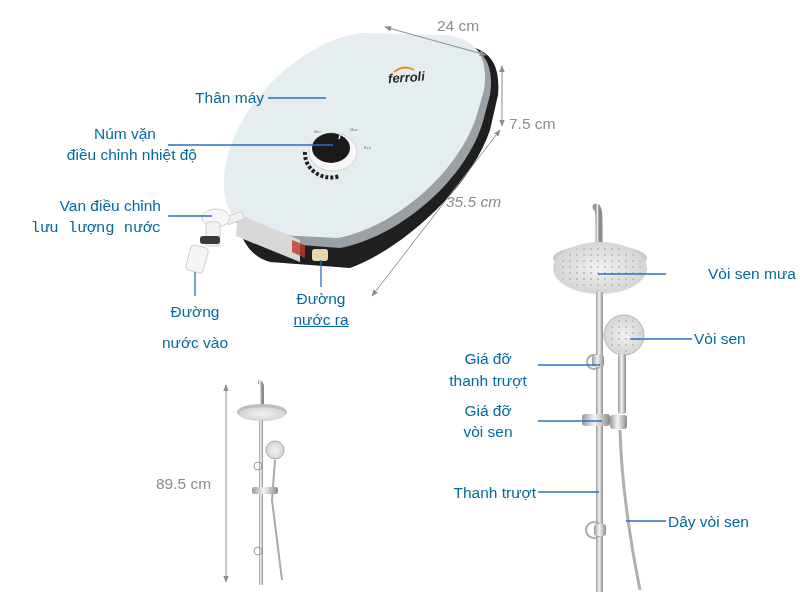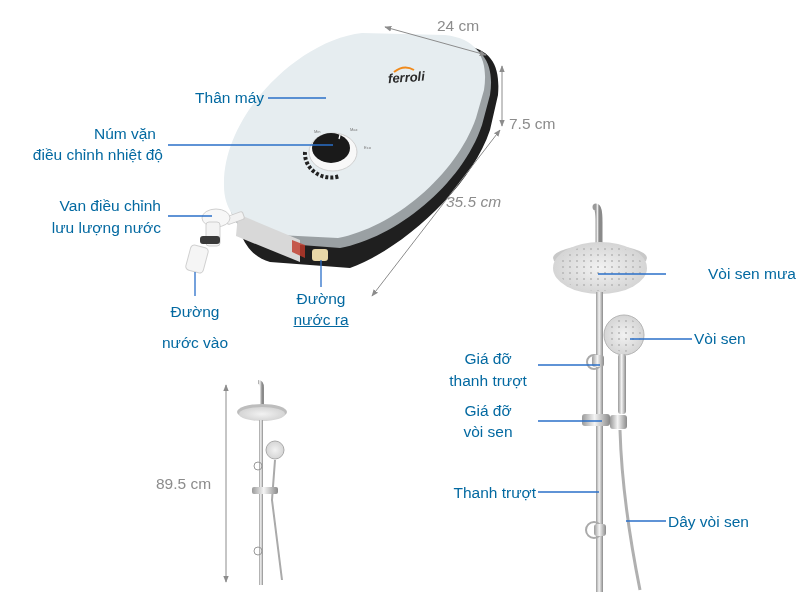--- a/index.html
+++ b/index.html
@@ -128,23 +128,23 @@
     <line x1="626" y1="521" x2="666" y2="521"></line>
   </g>
 </svg>
 
 <div class="dim" style="left:437px;top:17px;">24 cm</div>
 <div class="dim" style="left:509px;top:84px;margin-top:31px;">7.5 cm</div>
 <div class="dim" style="left:446px;top:193px;font-style:italic;">35.5 cm</div>
 
 <div class="lbl r" style="right:536px;top:88px;">Thân máy</div>
 <div class="lbl r" style="right:644px;top:124px;">Núm vặn</div>
-<div class="lbl r" style="right:637px;top:145px;text-align:center;">điều chỉnh nhiệt độ</div>
+<div class="lbl r" style="right:603px;top:145px;text-align:center;">điều chỉnh nhiệt độ</div>
 <div class="lbl r" style="right:639px;top:196px;">Van điều chỉnh</div>
-<div class="lbl r" style="right:639px;top:218px;">lưu lượng nước</div>
+<div class="lbl r" style="right:639px;top:218px;font-family:Liberation Mono, monospace;">lưu lượng nước</div>
 <div class="lbl c" style="left:150px;width:90px;top:302px;">Đường</div>
 <div class="lbl c" style="left:150px;width:90px;top:333px;">nước vào</div>
 <div class="lbl c" style="left:276px;width:90px;top:289px;">Đường</div>
 <div class="lbl c" style="left:276px;width:90px;top:310px;text-decoration:underline;">nước ra</div>
 
 <div class="dim" style="left:156px;top:475px;">89.5 cm</div>
 
 <div class="lbl" style="left:708px;top:264px;">Vòi sen mưa</div>
 <div class="lbl" style="left:694px;top:329px;">Vòi sen</div>
 <div class="lbl c" style="left:440px;width:96px;top:349px;">Giá đỡ</div>

